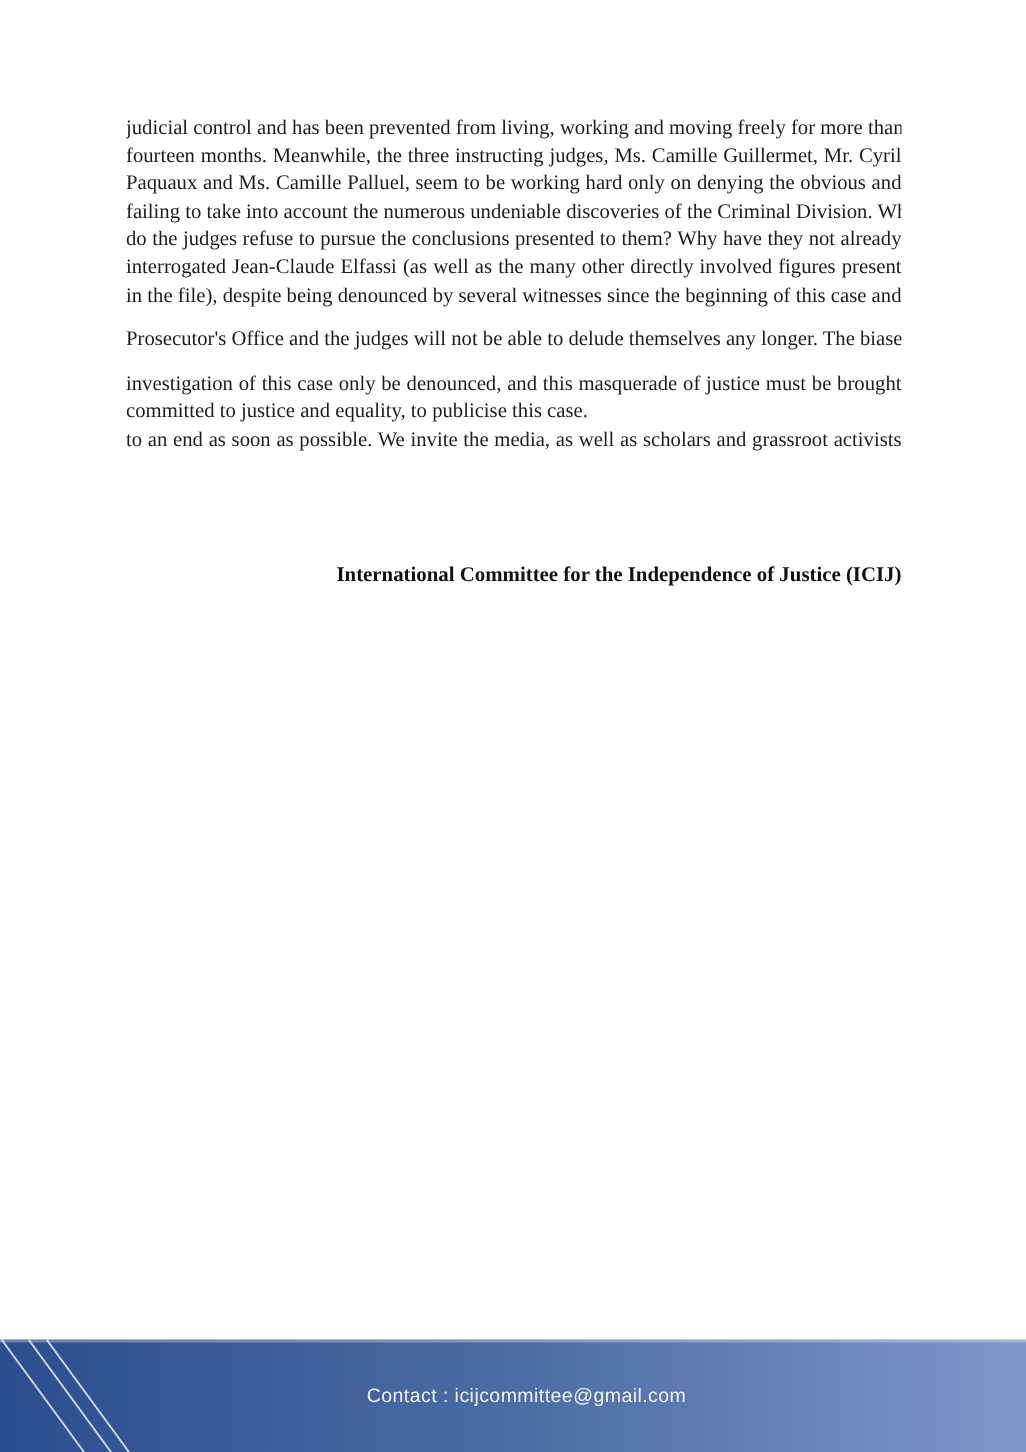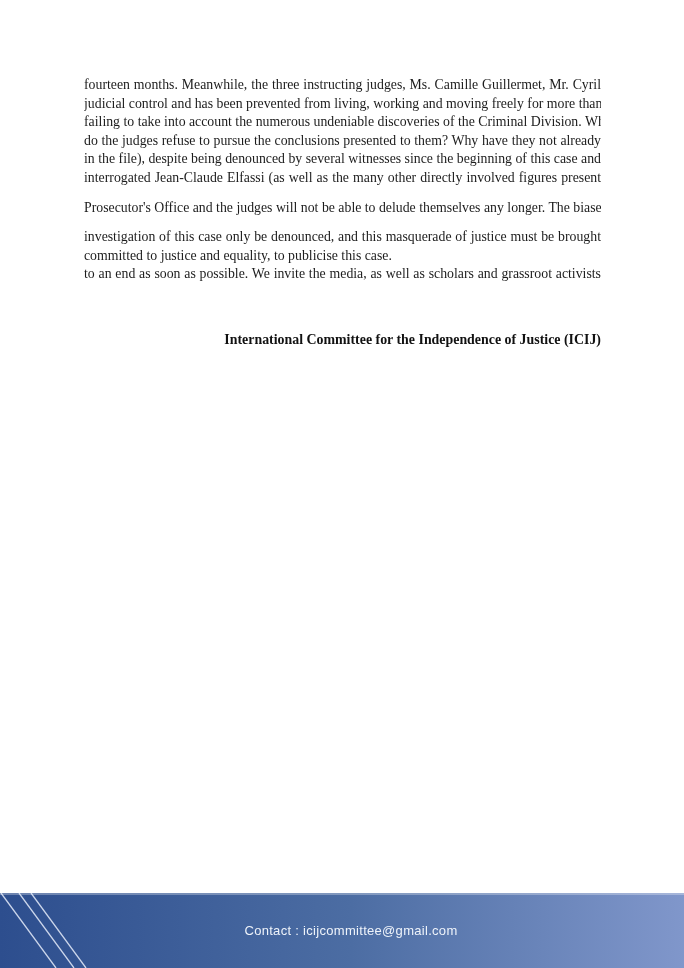--- a/index.html
+++ b/index.html
@@ -24,21 +24,21 @@
     font-size: 13.8px;
     line-height: 18.6px;
     color: #1c1c1c;
     text-align: justify;
     text-align-last: justify;
     white-space: nowrap;
     overflow: hidden;
   }
   .pline.last { text-align-last: left; }
   .heading {
-    margin-top: 47px;
+    margin-top: 72px;
     text-align: right;
     font-weight: bold;
     font-size: 13.9px;
     line-height: 18.6px;
     color: #111111;
   }
   .footer {
     position: absolute;
     left: 0; bottom: 0;
     width: 684px; height: 75px;
@@ -70,26 +70,27 @@
   }
 </style>
 </head>
 <body>
 
 <div class="page">
 
   <div class="content">
     <div id="paragraphs" style="color: rgb(28, 28, 28);">
         <div class="para">
+          <div class="pline">judicial control and has been prevented from living, working and moving freely for more than</div>
           <div class="pline">fourteen months. Meanwhile, the three instructing judges, Ms. Camille Guillermet, Mr. Cyril</div>
-          <div class="pline">judicial control and has been prevented from living, working and moving freely for more than</div>
+          <div class="pline">Paquaux and Ms. Camille Palluel, seem to be working hard only on denying the obvious and</div>
           <div class="pline">failing to take into account the numerous undeniable discoveries of the Criminal Division. Why</div>
           <div class="pline">do the judges refuse to pursue the conclusions presented to them? Why have they not already</div>
+          <div class="pline">interrogated Jean-Claude Elfassi (as well as the many other directly involved figures present</div>
           <div class="pline">in the file), despite being denounced by several witnesses since the beginning of this case and</div>
-          <div class="pline">interrogated Jean-Claude Elfassi (as well as the many other directly involved figures present</div>
         </div>
         <div class="para">
           <div class="pline">Prosecutor's Office and the judges will not be able to delude themselves any longer. The biased</div>
         </div>
         <div class="para">
           <div class="pline">investigation of this case only be denounced, and this masquerade of justice must be brought</div>
           <div class="pline last">committed to justice and equality, to publicise this case.</div>
           <div class="pline">to an end as soon as possible. We invite the media, as well as scholars and grassroot activists</div>
         </div>
       </div>

